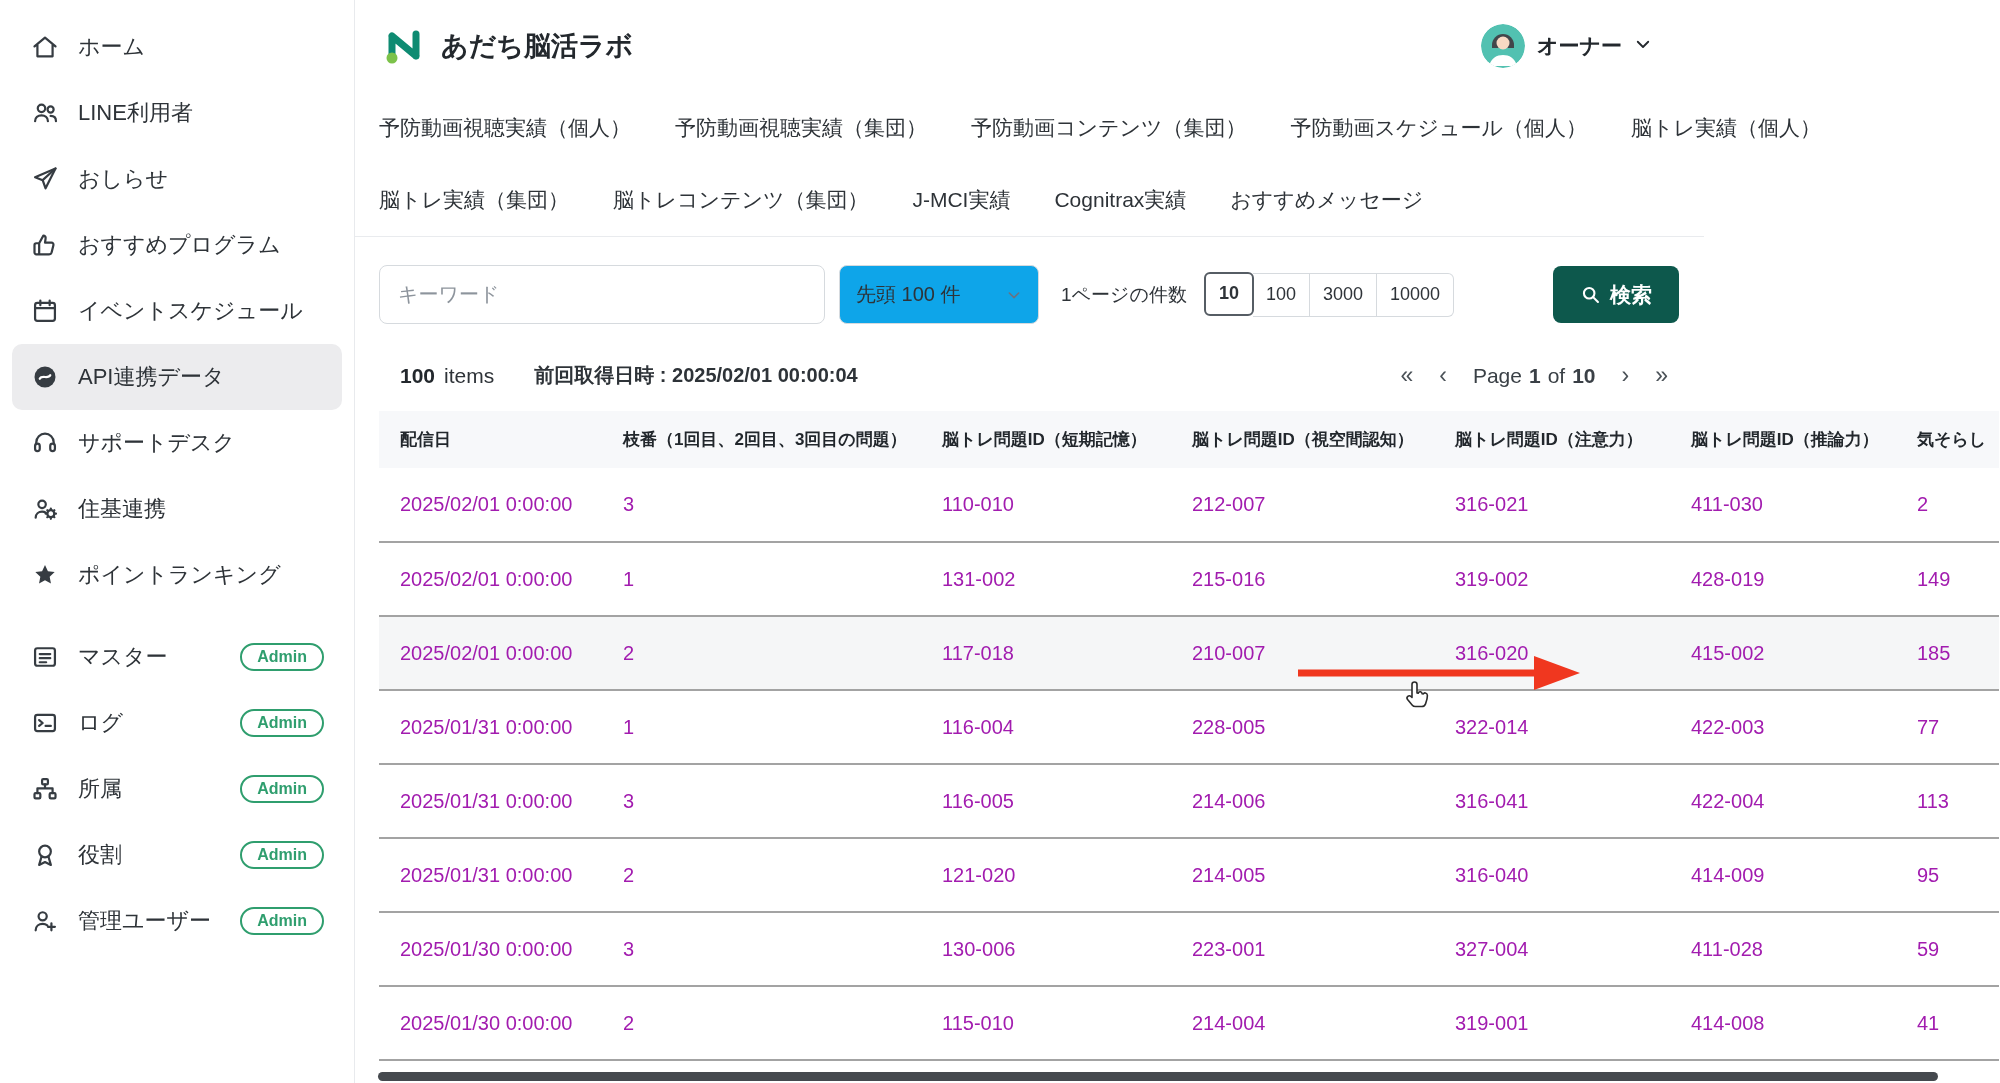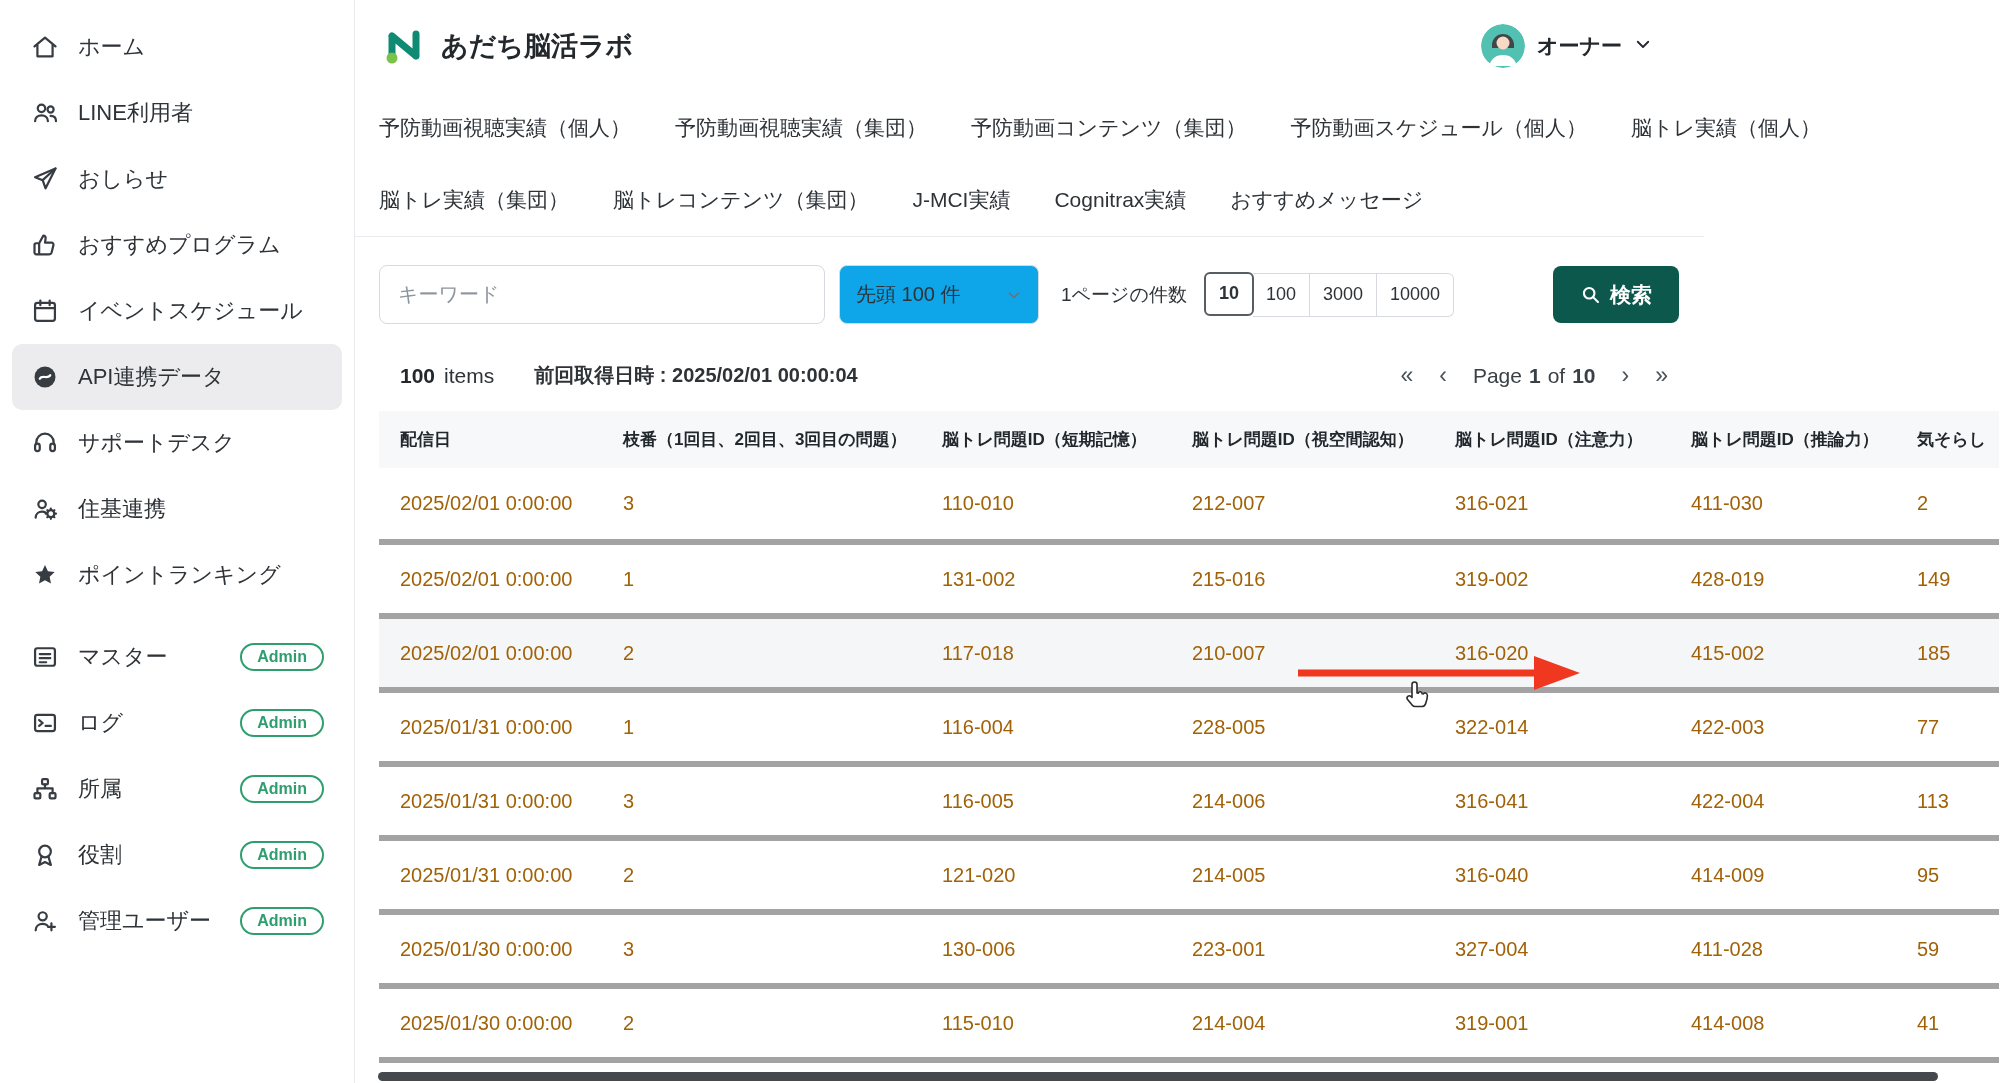--- a/index.html
+++ b/index.html
@@ -66,22 +66,22 @@
   .pagination { margin-left:auto; display:flex; align-items:center; gap:26px; font-size:21px; color:#3a4046; }
   .pg-btn { cursor:pointer; font-size:23px; line-height:1; color:#4b5258; }
   .page-text { display:flex; gap:7px; align-items:baseline; }
   .page-num { font-weight:700; }
 
   
   .table-wrap { margin:22px 0 0 24px; width:1620px; overflow:hidden; position:relative; }
   table.data { border-collapse:collapse; table-layout:fixed; width:1667px; }
   table.data thead th { background:#f7f8fa; font-size:17px; font-weight:700; color:#22272c; text-align:left;
     padding:17px 8px 17px 21px; white-space:nowrap; }
-  table.data tbody td { font-size:20px; color:#a16207; padding:0 8px 0 21px; height:74px;
-    border-bottom:6px solid #a3a3a3; white-space:nowrap; }
+  table.data tbody td { font-size:20px; color:#a21caf; padding:0 8px 0 21px; height:74px;
+    border-bottom:2px solid #a3a3a3; white-space:nowrap; }
   tr.hovered td { background:#f5f6f7; }
 
   
   .annotation-arrow { position:absolute; left:1296px; top:650px; z-index:20; pointer-events:none; }
   .cursor-pointer { position:absolute; left:1403px; top:681px; z-index:21; pointer-events:none; }
   .hscrollbar { position:absolute; left:378px; top:1072px; width:1560px; height:9px;
     background:#45494e; border-radius:5px; z-index:15; cursor:pointer; }
 </style>
 </head>
 <body>

